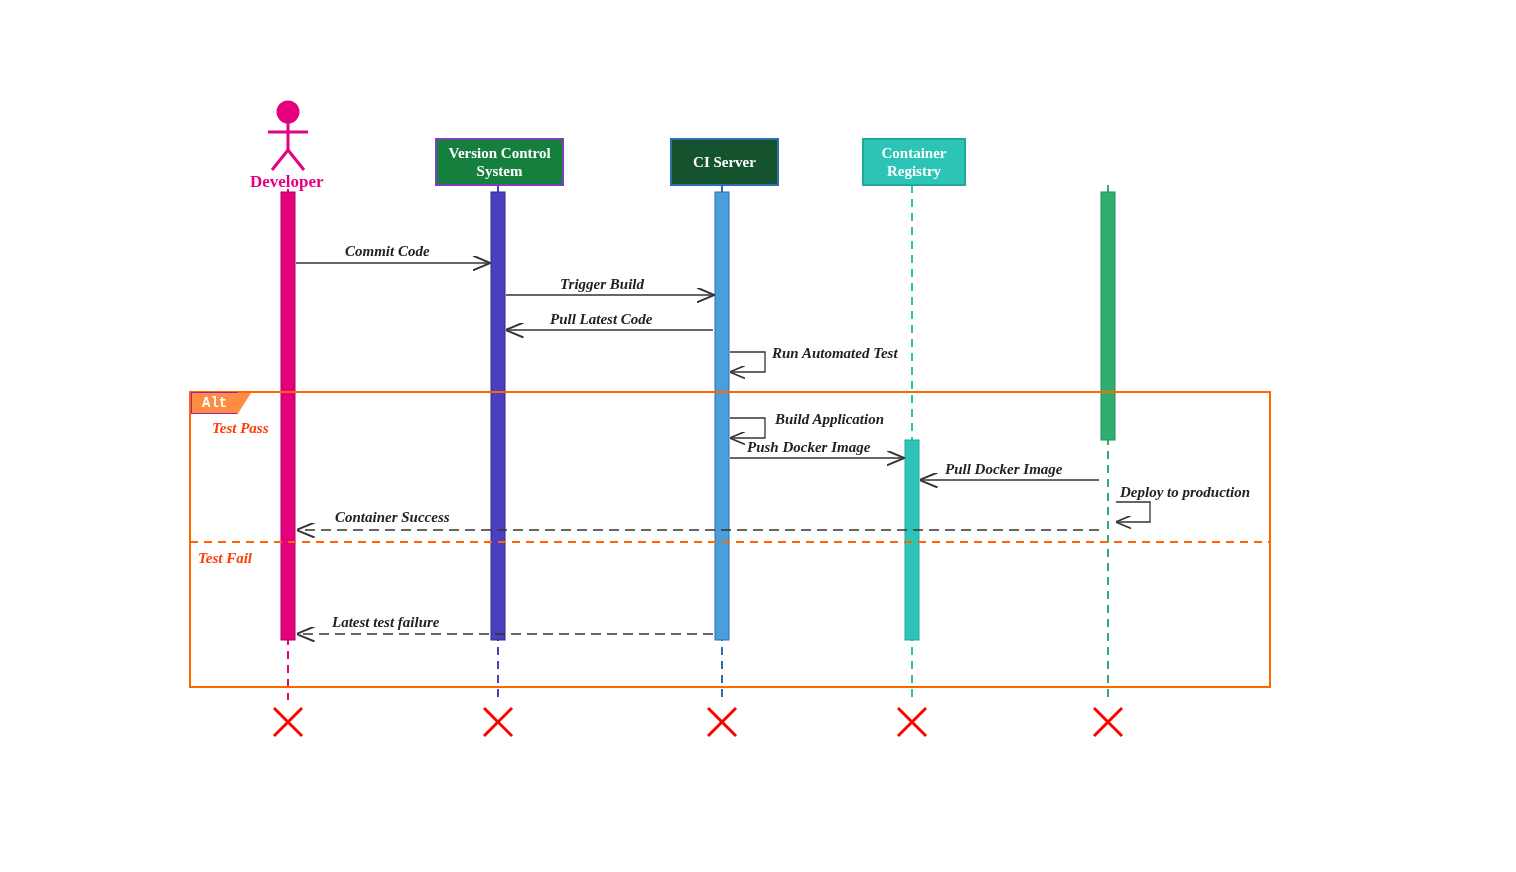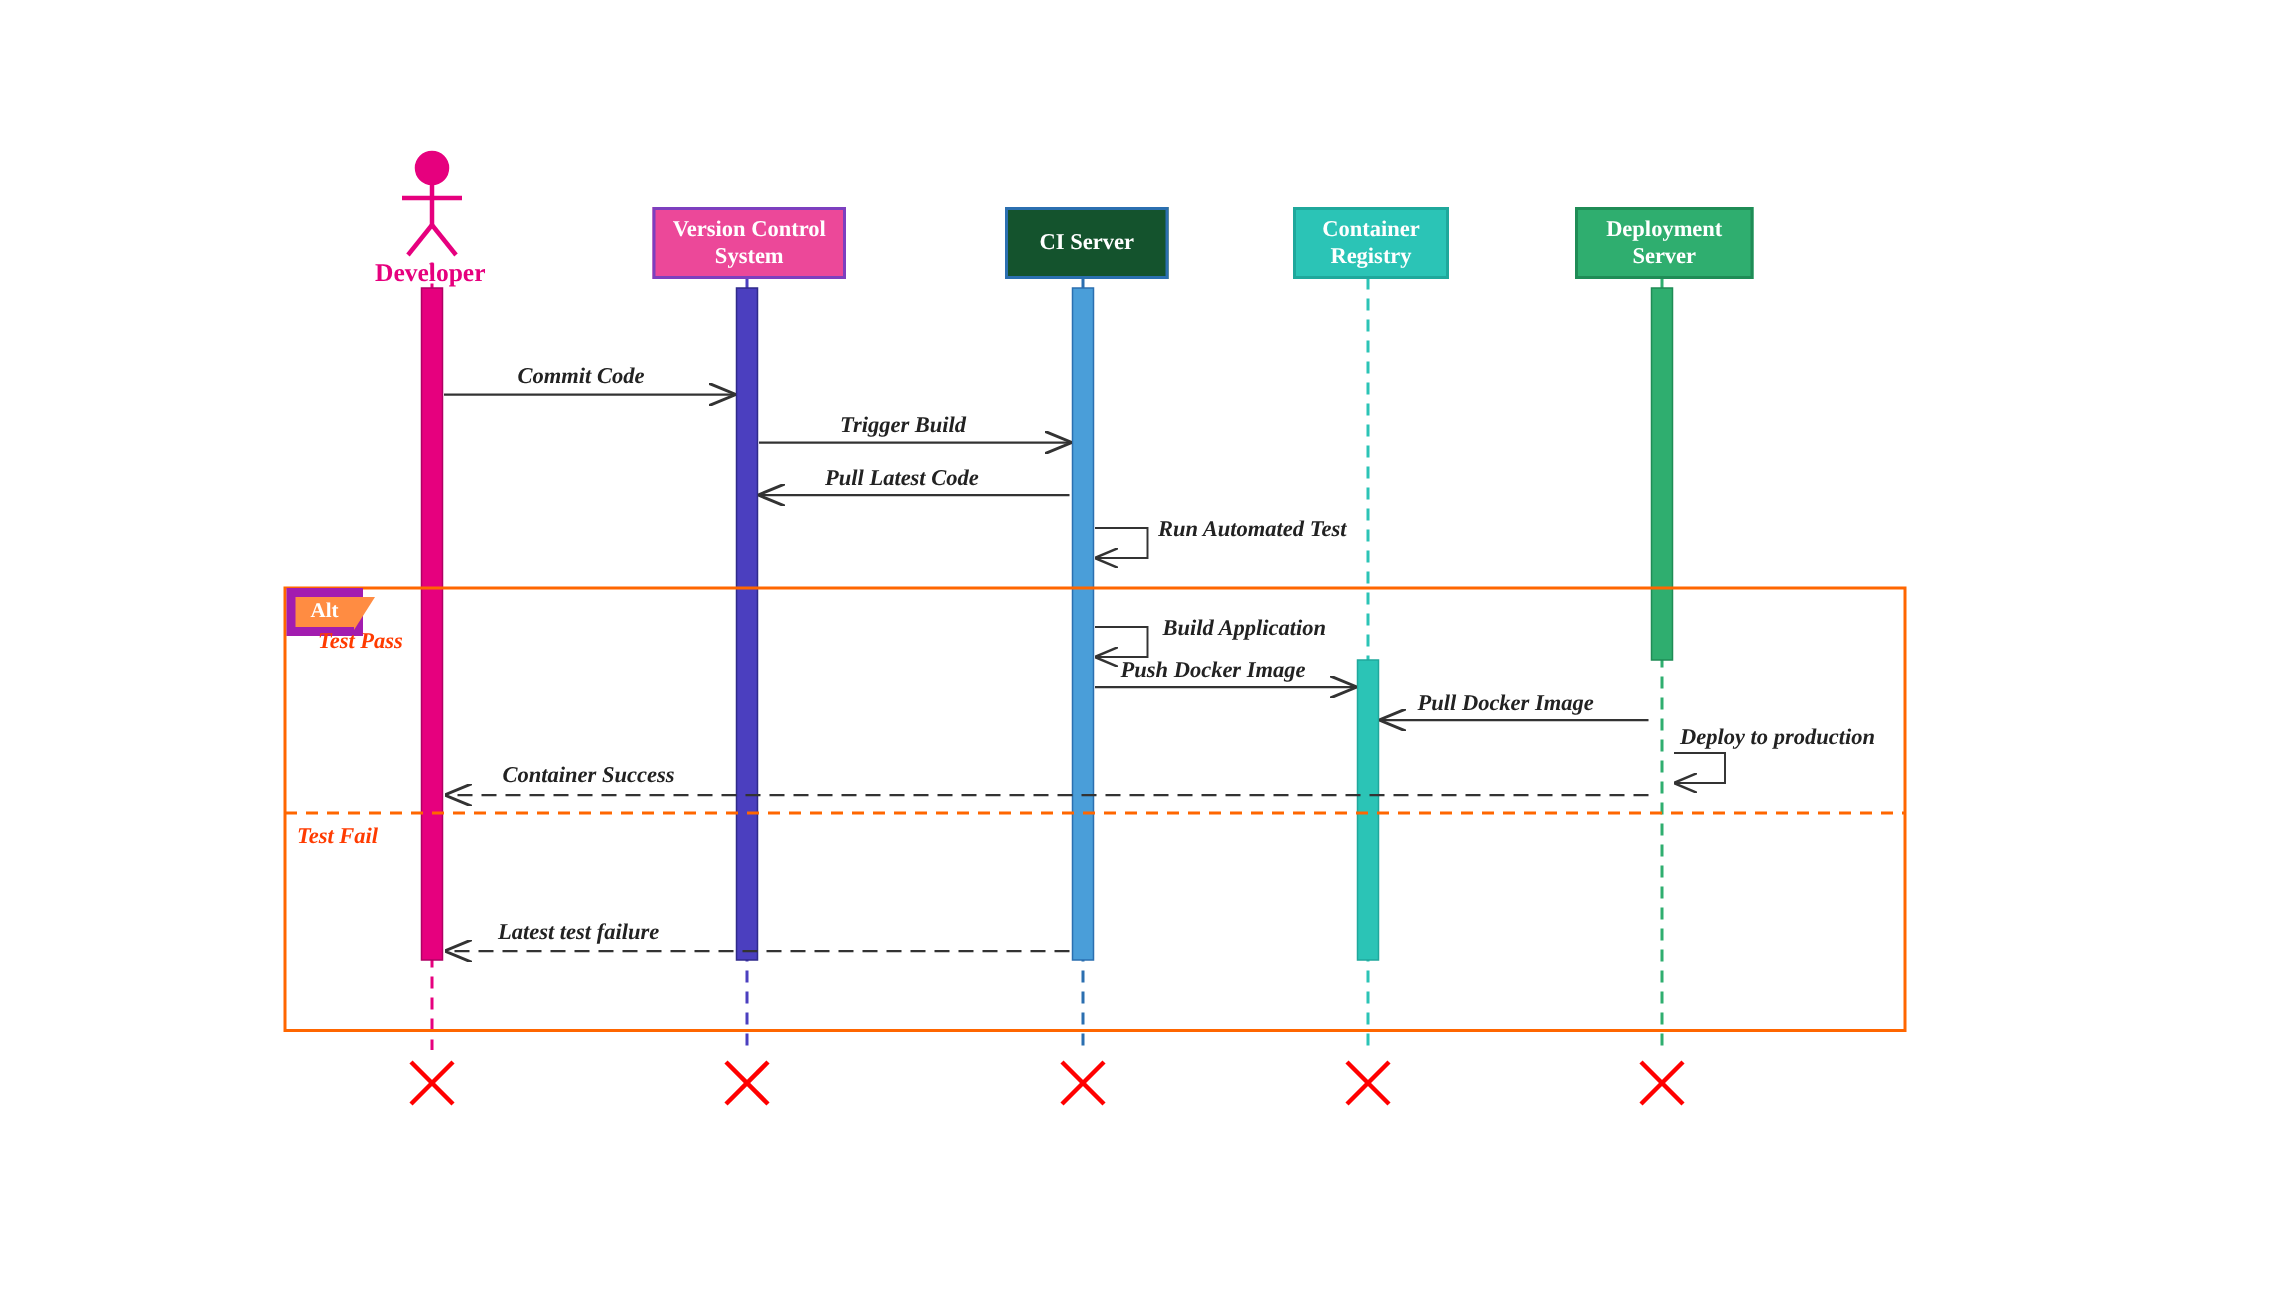--- a/index.html
+++ b/index.html
@@ -48,21 +48,22 @@
     font-size: 15px;
     color: #ff3b00;
   }
   .alt-tag {
     position: absolute;
     background: #ff8c42;
     color: #fff;
     font-size: 14px;
     font-weight: bold;
     padding: 2px 10px;
-    border: 6px solid #a21caf;
+    border: 1px solid #a21caf;
+    font-family: Liberation Mono, monospace;
   }
   .alt-tag::after {
     content:"";
     position:absolute;
     right:-14px; top:0; width:0; height:0;
     border-top: 0 solid transparent;
     border-bottom: 22px solid transparent;
     border-left: 14px solid #ff8c42;
   }
   .dev-label {
@@ -139,31 +140,28 @@
     <circle cx="248" cy="92" r="10"></circle>
     <line x1="248" y1="102" x2="248" y2="130"></line>
     <line x1="228" y1="112" x2="268" y2="112"></line>
     <line x1="248" y1="130" x2="232" y2="150"></line>
     <line x1="248" y1="130" x2="264" y2="150"></line>
   </g>
 </svg>
 
 <div class="dev-label" style="left:210px; top:152px;">Developer</div>
 
-<div class="participant-box" style="left:395px; top:118px; width:125px; height:44px; background:#ec4899; border-color:#7d3fbf;">
+<div class="participant-box" style="left:395px; top:118px; width:125px; height:44px; background:#15803d; border-color:#7d3fbf;">
   <span>Version Control System</span>
 </div>
 <div class="participant-box" style="left:630px; top:118px; width:105px; height:44px; background:#14532d; border-color:#2b6fb0;">
   <span>CI Server</span>
 </div>
 <div class="participant-box" style="left:822px; top:118px; width:100px; height:44px; background:#2bc4b6; border-color:#1fa89c;">
   <span>Container Registry</span>
-</div>
-<div class="participant-box" style="left:1010px; top:118px; width:115px; height:44px; background:#2fae6f; border-color:#1f8c56;">
-  <span>Deployment Server</span>
 </div>
 
 <div class="msg-label" style="left:305px; top:223px;">Commit Code</div>
 <div class="msg-label" style="left:520px; top:256px;">Trigger Build</div>
 <div class="msg-label" style="left:510px; top:291px;">Pull Latest Code</div>
 <div class="msg-label" style="left:732px; top:325px;">Run Automated Test</div>
 <div class="msg-label" style="left:735px; top:391px;">Build Application</div>
 <div class="msg-label" style="left:707px; top:419px;">Push Docker Image</div>
 <div class="msg-label" style="left:905px; top:441px;">Pull Docker Image</div>
 <div class="msg-label" style="left:1080px; top:464px;">Deploy to production</div>

